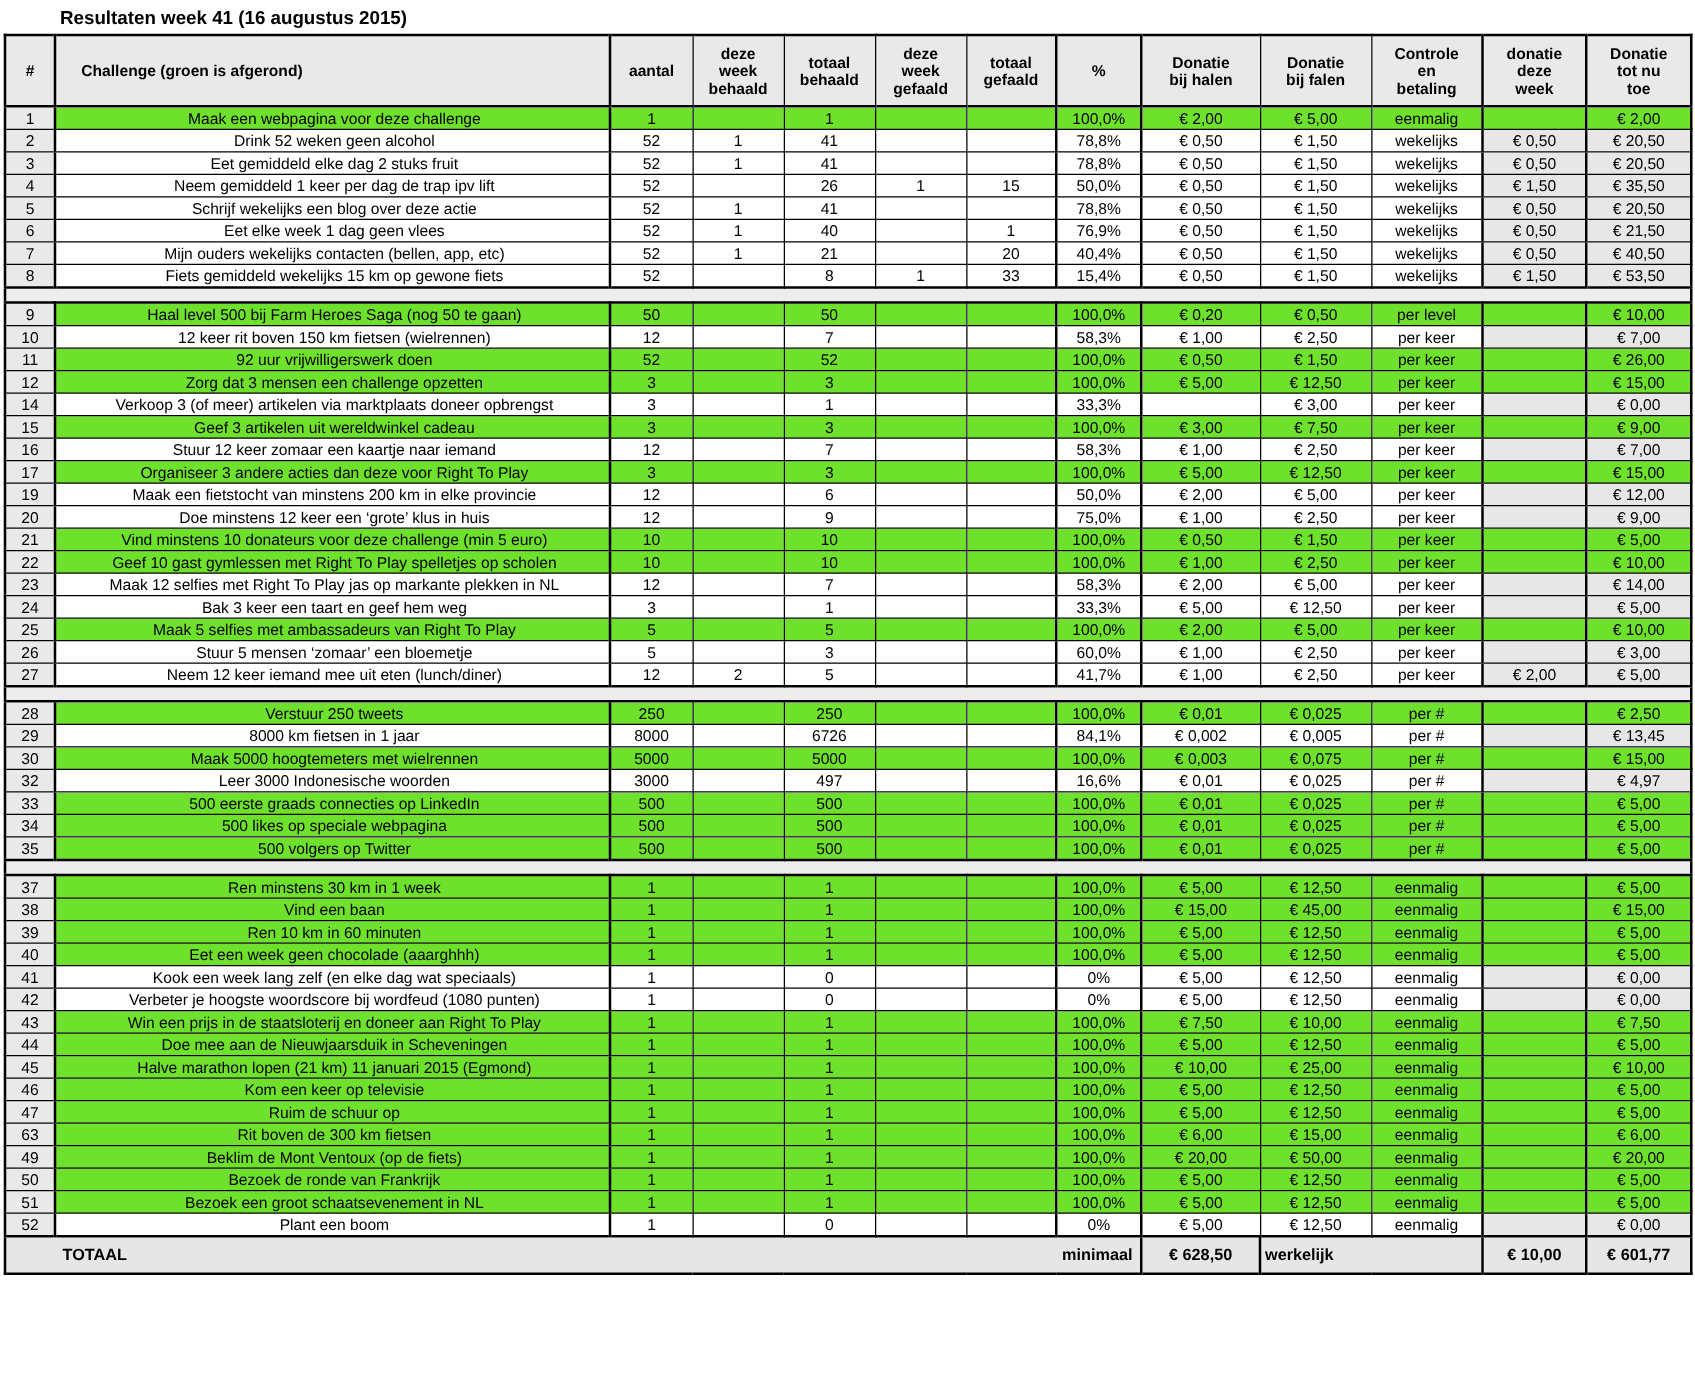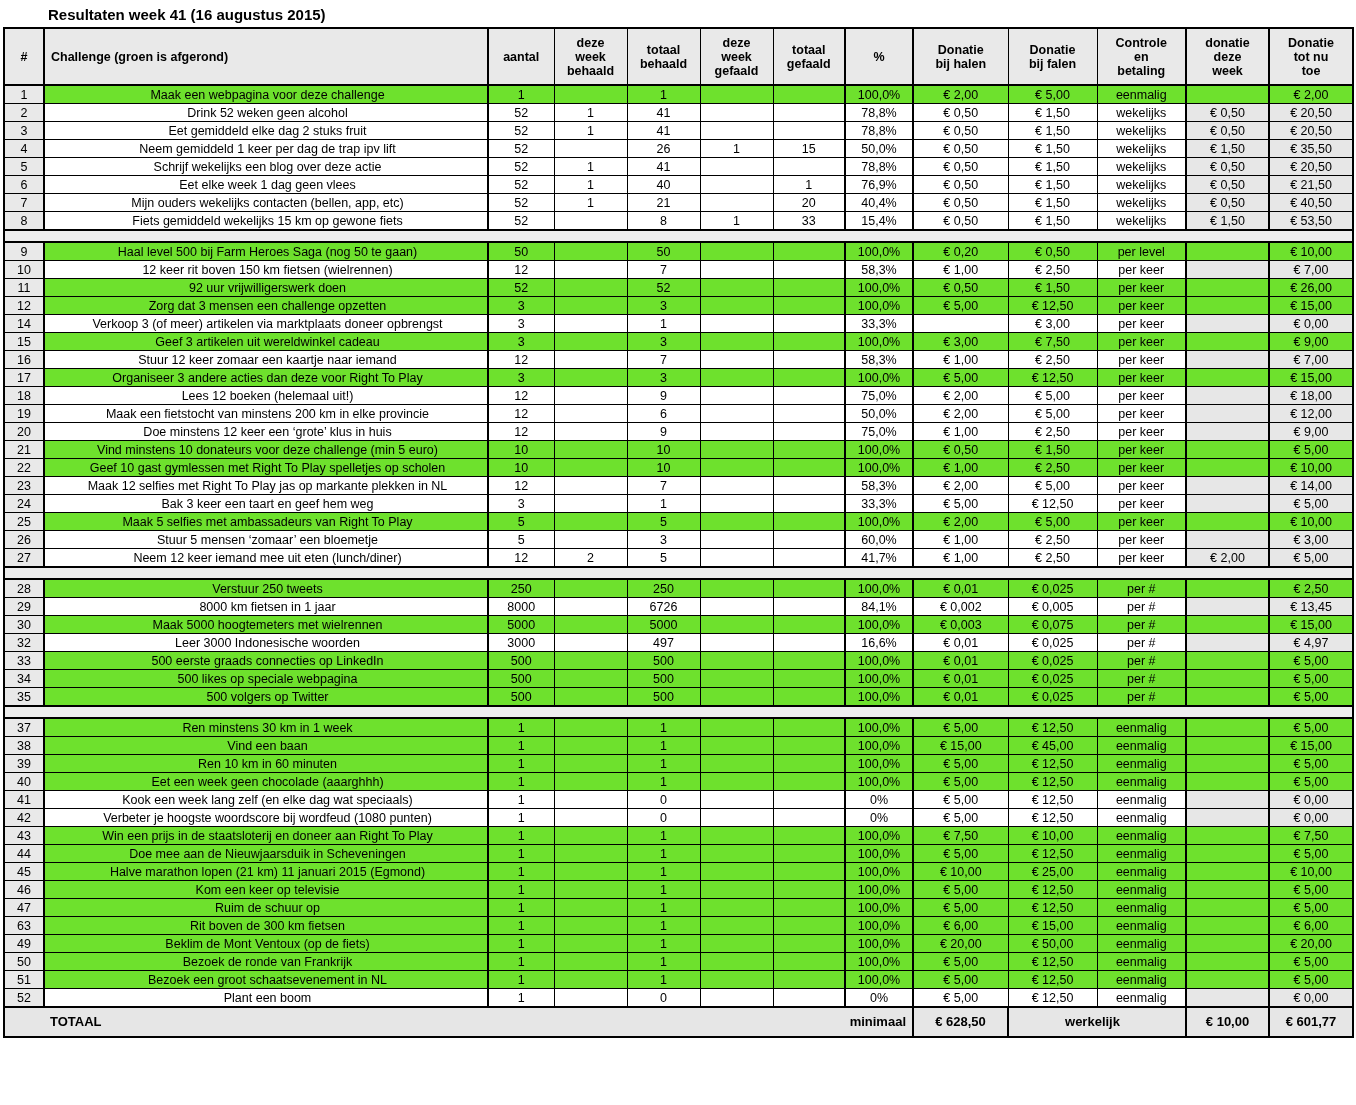--- a/index.html
+++ b/index.html
@@ -13,37 +13,37 @@
   html,body{margin:0;padding:0;background:#fff;color:#000;
     font-family:"Liberation Sans", sans-serif;}
   .page{width:1330px;}
   .title{font-weight:bold;font-size:15px;padding:6px 0 4px 48px;}
   table{border-collapse:collapse;table-layout:fixed;width:1349px;margin-left:3px;
     border:2px solid var(--border);}
   th,td{border:1px solid var(--border);font-size:12.5px;line-height:1.12;
     padding:0 3px;overflow:hidden;white-space:nowrap;vertical-align:middle;}
   thead th{background:var(--header_bg);font-weight:bold;height:55px;
     text-align:center;white-space:pre-line;border-bottom:2px solid var(--border);}
-  thead th.challenge{text-align:left;padding-left:6px;}
+  thead th.challenge{text-align:left;padding-left:20px;}
   td{height:17px;}
   td.c{text-align:center;}
   td.num{background:var(--header_bg);text-align:center;}
   td.challenge{text-align:center;padding-left:6px;}
   .bL{border-left-width:2px;}
   .bR{border-right-width:2px;}
   tr.green td{background:var(--green);}
   tr.green td.num{background:var(--header_bg);}
   td.muted{background:var(--muted_bg);}
   tr.sep td{background:var(--separator_bg);height:10px;
     border-top:2px solid var(--border);border-bottom:2px solid var(--border);}
   tfoot td{background:var(--total_bg);font-weight:bold;height:28px;font-size:13px;
     border-top:2px solid var(--border);}
   tfoot td.total-main{padding-left:45px;padding-right:6px;}
   tfoot .flex{display:flex;justify-content:space-between;align-items:center;}
-  tfoot td.right{text-align:center;padding-right:12px;}
+  tfoot td.right{text-align:left;padding-right:12px;}
 </style>
 </head>
 <body>
 
 <div class="page">
   <div class="title">Resultaten week 41 (16 augustus 2015)</div>
 
   <table>
     <colgroup>
       <col style="width:40px">
@@ -329,35 +329,20 @@
           <td class="c"></td>
           <td class="c"></td>
           <td class="c bL">100,0%</td>
           <td class="c bL">€ 5,00</td>
           <td class="c">€ 12,50</td>
           <td class="c">per keer</td>
           <td class="c bL"></td>
           <td class="c bL">€ 15,00</td>
         </tr>
         <tr>
-          <td class="num">18</td>
-          <td class="challenge bL">Lees 12 boeken (helemaal uit!)</td>
-          <td class="c bL">12</td>
-          <td class="c"></td>
-          <td class="c">9</td>
-          <td class="c"></td>
-          <td class="c"></td>
-          <td class="c bL">75,0%</td>
-          <td class="c bL">€ 2,00</td>
-          <td class="c">€ 5,00</td>
-          <td class="c">per keer</td>
-          <td class="c bL muted"></td>
-          <td class="c bL muted">€ 18,00</td>
-        </tr>
-        <tr>
           <td class="num">19</td>
           <td class="challenge bL">Maak een fietstocht van minstens 200 km in elke provincie</td>
           <td class="c bL">12</td>
           <td class="c"></td>
           <td class="c">6</td>
           <td class="c"></td>
           <td class="c"></td>
           <td class="c bL">50,0%</td>
           <td class="c bL">€ 2,00</td>
           <td class="c">€ 5,00</td>

